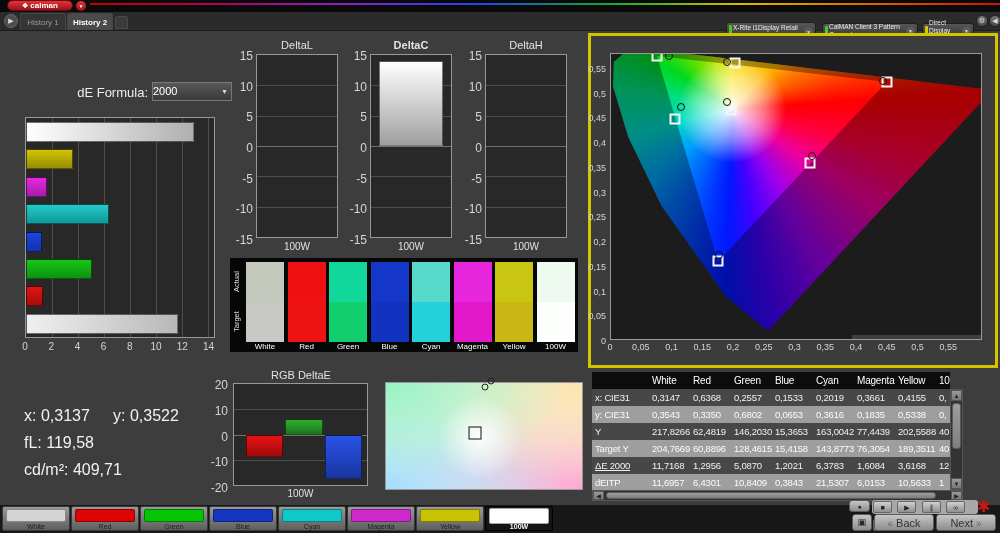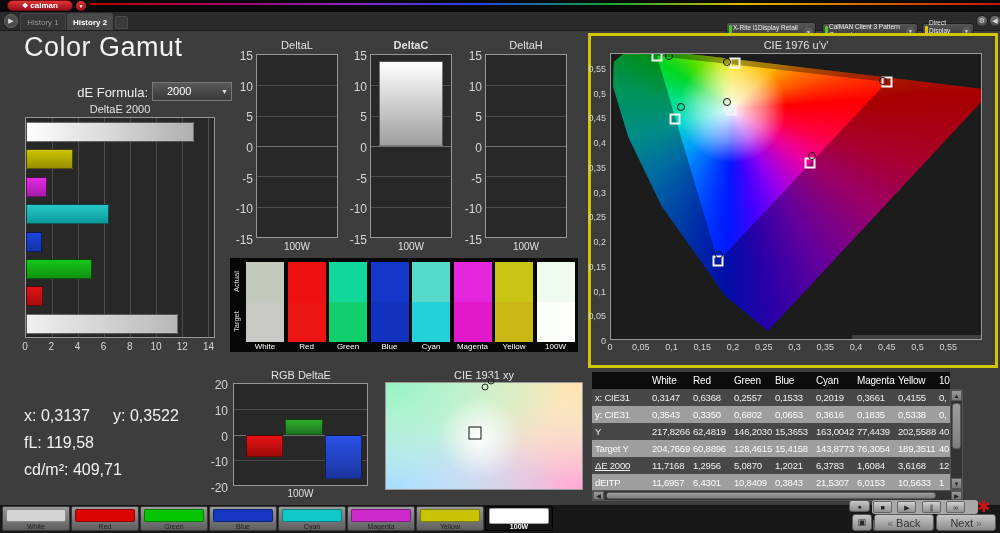--- a/index.html
+++ b/index.html
@@ -26,21 +26,21 @@
         color:#eee;font-size:6.5px;line-height:1.2;display:flex;align-items:center;padding:1px 10px 1px 6px;}
   .devbtn .statbar{position:absolute;left:2px;top:2px;bottom:2px;width:2.5px;border-radius:1px;}
   .devbtn .chev{position:absolute;right:2px;top:50%;transform:translateY(-50%);width:9px;height:9px;border-radius:50%;
         background:#5c5c5c;color:#ddd;font-size:5px;line-height:9px;text-align:center;}
   .roundbtn{position:absolute;width:12px;height:12px;border-radius:50%;background:linear-gradient(#777,#4a4a4a);
         border:1px solid #222;box-sizing:border-box;color:#ddd;font-size:7px;line-height:10px;text-align:center;}
   
   .page-title{position:absolute;left:24px;top:32px;font-size:27px;font-weight:normal;color:#f2f2f2;margin:0;letter-spacing:.5px;}
   .de-label{position:absolute;left:58px;top:85px;width:90px;text-align:right;font-size:13px;color:#eee;}
   .de-dd{position:absolute;left:152px;top:82px;width:80px;height:19px;background:linear-gradient(#585858,#3a3a3a);
-        border:1px solid #787878;box-sizing:border-box;font-size:11px;color:#fff;line-height:17px;padding-left:14px;}
+        border:1px solid #787878;box-sizing:border-box;font-size:11px;color:#fff;line-height:17px;padding-left:0;}
   .de-dd .arr{position:absolute;right:3px;top:0;font-size:7px;color:#ddd;line-height:17px;}
   
   .ctitle{position:absolute;font-size:11px;color:#e2e2e2;text-align:center;}
   .plot{position:absolute;background:#282828;border:1px solid #989898;box-sizing:border-box;overflow:hidden;}
   .vgrid{position:absolute;top:0;bottom:0;width:1px;background:#4e4e4e;}
   .hgrid{position:absolute;left:0;right:0;height:1px;background:#4e4e4e;}
   .hgrid.zero{background:#707070;}
   .hbar{position:absolute;left:0;height:20px;border:1px solid rgba(0,0,0,.55);box-sizing:border-box;}
   .vbar{position:absolute;border:1px solid rgba(0,0,0,.5);box-sizing:border-box;}
   .ylabels{position:absolute;}
@@ -143,28 +143,26 @@
         <div class="devbtn" style="left: 922px; top: 11px; width: 52px; height: 15px;">
           <div class="statbar" style="background: rgb(224, 200, 0);"></div>
           <div>Direct Display Control</div>
           <div class="chev">▼</div>
         </div>
       </div>
     <div class="roundbtn" style="left:976px;top:3px;"><span>⚙</span></div>
     <div class="roundbtn" style="left:989px;top:3px;"><span>◀</span></div>
   </div>
 
-  <h1 class="page-title">Color Gamut</h1>
   <div class="de-label">dE Formula:</div>
   <div class="de-dd">
     <span>2000</span>
     <span class="arr">▼</span>
   </div>
 
-  <div class="ctitle" style="left:25px;top:103px;width:190px;">DeltaE 2000</div>
   <div class="plot" id="deltae-plot" style="left:25px;top:117px;width:190px;height:221px;">
       <div class="vgrid" style="left: 13.7931%;"></div>
       <div class="vgrid" style="left: 27.5862%;"></div>
       <div class="vgrid" style="left: 41.3793%;"></div>
       <div class="vgrid" style="left: 55.1724%;"></div>
       <div class="vgrid" style="left: 68.9655%;"></div>
       <div class="vgrid" style="left: 82.7586%;"></div>
       <div class="vgrid" style="left: 96.5517%;"></div>
       <div class="hbar" style="top: calc(0% + 4px); width: 89.4483%; background: linear-gradient(to right, rgb(255, 255, 255), rgb(176, 176, 176));"></div>
       <div class="hbar" style="top: calc(12.5% + 4px); width: 24.9655%; background: linear-gradient(rgb(207, 196, 0), rgb(150, 142, 0));"></div>
@@ -285,21 +283,20 @@
         </div>
         <div class="ccol" style="left: 306.5px; top: 0px;">
           <div class="cblk" style="top: 4px; background: rgb(238, 250, 240);"></div>
           <div class="cblk" style="top: 44px; background: rgb(252, 255, 252);"></div>
           <div class="cname">100W</div>
         </div>
       </div>
   </div>
 
   <div class="cie-panel">
-    <div class="ctitle" style="left:19px;top:3px;width:372px;">CIE 1976 u'v'</div>
     <div class="cie-ylabels" id="cie-y">
         <div class="ytick" style="top: calc(5.17241% - 4px);">0,55</div>
         <div class="ytick" style="top: calc(13.7931% - 4px);">0,5</div>
         <div class="ytick" style="top: calc(22.4138% - 4px);">0,45</div>
         <div class="ytick" style="top: calc(31.0345% - 4px);">0,4</div>
         <div class="ytick" style="top: calc(39.6552% - 4px);">0,35</div>
         <div class="ytick" style="top: calc(48.2759% - 4px);">0,3</div>
         <div class="ytick" style="top: calc(56.8966% - 4px);">0,25</div>
         <div class="ytick" style="top: calc(65.5172% - 4px);">0,2</div>
         <div class="ytick" style="top: calc(74.1379% - 4px);">0,15</div>
@@ -367,21 +364,20 @@
   <div class="plot" id="rgb-plot" style="left:233px;top:383px;width:135px;height:103px;">
       <div class="hgrid" style="top: 25%;"></div>
       <div class="hgrid zero" style="top: 50%;"></div>
       <div class="hgrid" style="top: 75%;"></div>
       <div class="vbar" style="left: 9%; width: 28%; top: 50%; height: 22.5%; background: linear-gradient(rgb(232, 20, 20), rgb(160, 10, 10));"></div>
       <div class="vbar" style="left: 38.6%; width: 28%; bottom: 50%; height: 15%; background: linear-gradient(rgb(47, 174, 47), rgb(29, 116, 29));"></div>
       <div class="vbar" style="left: 68.2%; width: 28%; top: 50%; height: 43.75%; background: linear-gradient(rgb(42, 82, 232), rgb(26, 53, 160));"></div>
     </div>
   <div class="xlabel" style="left:233px;top:488px;width:135px;">100W</div>
 
-  <div class="ctitle" style="left:385px;top:369px;width:198px;">CIE 1931 xy</div>
   <div class="cie31" id="cie31-plot">
       <div class="sq31" style="left: 45.5%; top: 47%;"></div>
       <div class="ci31" style="left: 50.5%; top: 3.4%;"></div>
       <div class="ci31" style="left: 53.5%; top: -2%;"></div>
     </div>
 
   <div class="mtable" id="mtable">
       <div class="trow thead">
         <div class="tcell" style="width: 57px;"></div>
         <div class="tcell" style="width: 41px;">White</div>

